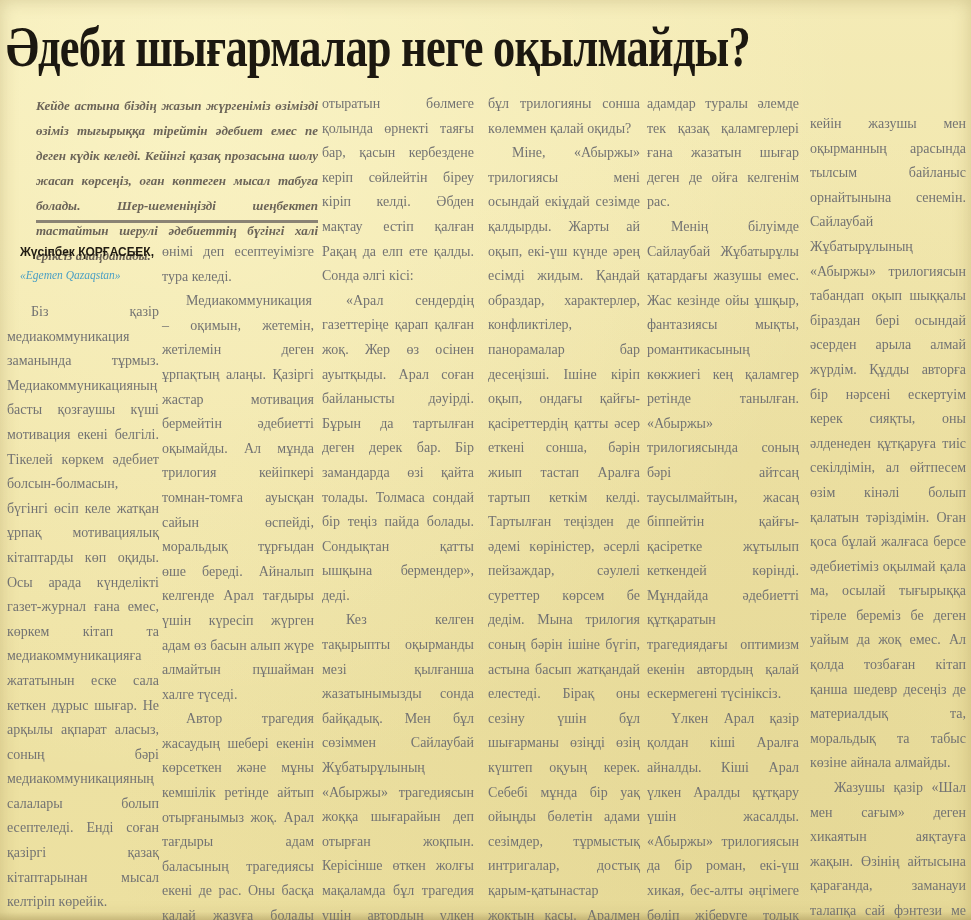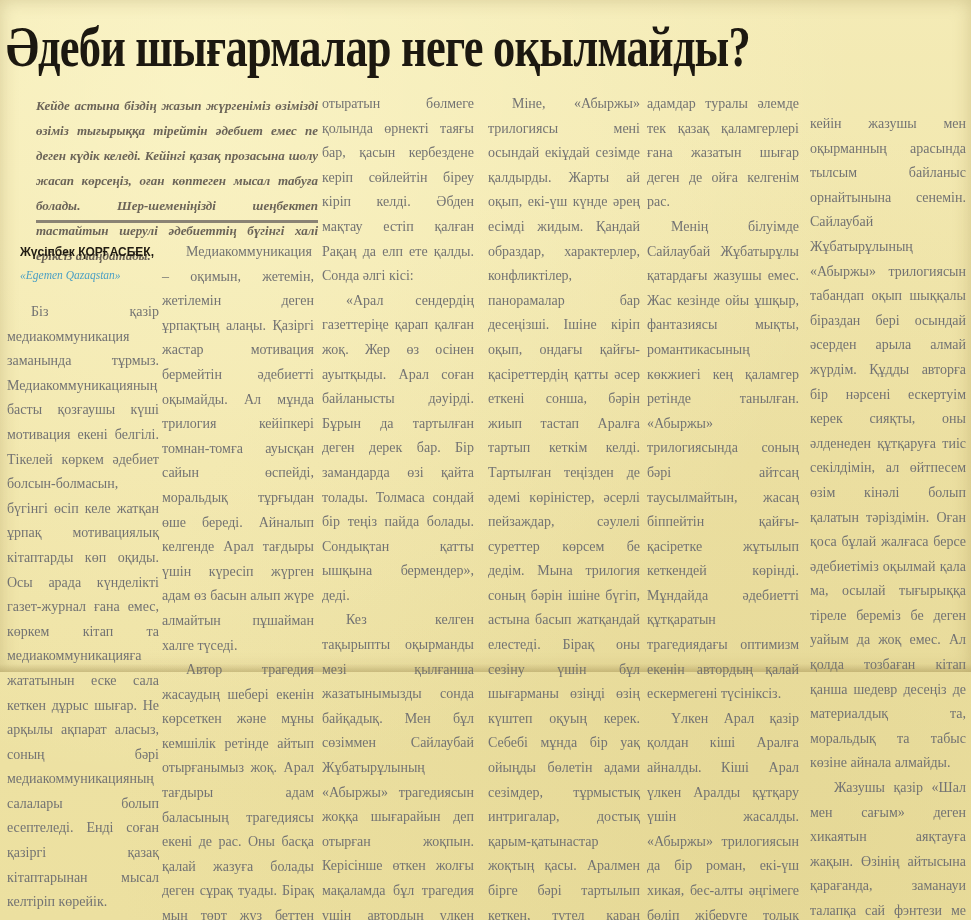--- a/index.html
+++ b/index.html
@@ -8,21 +8,21 @@
     background: #f3e9b0;
     background-image:
       radial-gradient(ellipse at 20% 10%, rgba(255,250,210,0.55), rgba(255,250,210,0) 60%),
       radial-gradient(ellipse at 80% 90%, rgba(215,200,130,0.35), rgba(215,200,130,0) 60%),
       linear-gradient(180deg, #f4ebb6 0%, #efe3a6 50%, #ece0a0 100%);
     font-family: "Liberation Serif", "DejaVu Serif", serif;
     color: #2b2418;
     position: relative;
   }
   .page {
-    position: absolute; left: 0; top: 0; width: 971px; height: 672px;
+    position: absolute; left: 0; top: 0; width: 971px; height: 920px;
     box-shadow: inset 0 0 18px rgba(120,100,40,0.25);
   }
   .headline {
     position: absolute; left: 6px; top: 14px; width: 960px; height: 66px;
     font-family: "Liberation Serif", "DejaVu Serif", serif;
     font-size: 57px; line-height: 66px; color: #1c1810;
     letter-spacing: -1px;
     transform: scaleX(0.78); transform-origin: left top;
     white-space: nowrap;
   }
@@ -82,33 +82,35 @@
     <div class="author">Жүсіпбек ҚОРҒАСБЕК,</div>
     <div class="source">«Egemen Qazaqstan»</div>
   </div>
 
   <div class="col col1">
     <p class="ind">Біз қазір медиакоммуникация заманында тұрмыз. Медиакоммуникацияның басты қозғаушы күші мотивация екені белгілі. Тікелей көркем әдебиет болсын-болмасын, бүгінгі өсіп келе жатқан ұрпақ мотивациялық кітаптарды көп оқиды. Осы арада күнделікті газет-журнал ғана емес, көркем кітап та медиакоммуникацияға жататынын еске сала кеткен дұрыс шығар. Не арқылы ақпарат аласыз, соның бәрі медиакоммуникацияның салалары болып есептеледі. Енді соған қазіргі қазақ кітаптарынан мысал келтіріп көрейік.</p>
     <p class="ind">Осы кейінгі жылдары қазақ әдебиетінде ең көлемді роман жазған қаламгер Сайлаубай Жұбатырұлы болып отыр. Оның «Абыржы» трилогиясы кәдуілгі қалыппен есептегенде мың төрт жүз беттен асып жығылады. Бұл көркемдік образдарды барынша қанық сомдаған, бүтіндей бір дәуірді кеңінен қамтыған орасан зор еңбек. Бізге сол дәуірдің ақпаратын бергеннен кейін, оны да медиакоммуникация</p>
   </div>
 
   <div class="col col2">
+    <p>өнімі деп есептеуімізге тура келеді.</p>
     <p class="ind">Медиакоммуникация – оқимын, жетемін, жетілемін деген ұрпақтың алаңы. Қазіргі жастар мотивация бермейтін әдебиетті оқымайды. Ал мұнда трилогия кейіпкері томнан-томға ауысқан сайын өспейді, моральдық тұрғыдан өше береді. Айналып келгенде Арал тағдыры үшін күресіп жүрген адам өз басын алып жүре алмайтын пұшайман халге түседі.</p>
     <p class="ind">Автор трагедия жасаудың шебері екенін көрсеткен және мұны кемшілік ретінде айтып отырғанымыз жоқ. Арал тағдыры адам баласының трагедиясы екені де рас. Оны басқа қалай жазуға болады деген сұрақ туады. Бірақ мың төрт жүз беттен асатын қайғы-қасіретті оқу үшін оқырманға темірдей жүйке керек. Автордың пәленбай жылғы еңбегін қанша құрметтесеңіз де шындық осы.</p>
 
   </div>
 
   <div class="col col3">
     <p>отыратын бөлмеге қолында өрнекті таяғы бар, қасын кербездене керіп сөйлейтін біреу кіріп келді. Әбден мақтау естіп қалған Рақаң да елп ете қалды. Сонда әлгі кісі:</p>
     <p class="ind">«Арал сендердің газеттеріңе қарап қалған жоқ. Жер өз осінен ауытқыды. Арал соған байланысты дәуірді. Бұрын да тартылған деген дерек бар. Бір замандарда өзі қайта толады. Толмаса сондай бір теңіз пайда болады. Сондықтан қатты ышқына бермендер», деді.</p>
     <p class="ind">Кез келген тақырыпты оқырманды мезі қылғанша жазатынымызды сонда байқадық. Мен бұл сөзіммен Сайлаубай Жұбатырұлының «Абыржы» трагедиясын жоққа шығарайын деп отырған жоқпын. Керісінше өткен жолғы мақаламда бұл трагедия үшін автордың үлкен халықаралық сыйлық алып қалатын мүмкіндігі де болғанын айттым. «Арал теңізінің тартылуы жайында мың төрт жүз беттік трилогия жазыпты» десе, кімнің де болса ойланып қалатыны анық еді. Алайда бүгінгі оқырманға, әсіресе жастарға қай тараптан да жолы жабылған кейіпкер әсер ете бермейді.</p>
 
   </div>
 
   <div class="col col4">
+    <p>бұл трилогияны сонша көлеммен қалай оқиды?</p>
     <p class="ind">Міне, «Абыржы» трилогиясы мені осындай екіұдай сезімде қалдырды. Жарты ай оқып, екі-үш күнде әрең есімді жидым. Қандай образдар, характерлер, конфликтілер, панорамалар бар десеңізші. Ішіне кіріп оқып, ондағы қайғы-қасіреттердің қатты әсер еткені сонша, бәрін жиып тастап Аралға тартып кеткім келді. Тартылған теңізден де әдемі көріністер, әсерлі пейзаждар, сәулелі суреттер көрсем бе дедім. Мына трилогия соның бәрін ішіне бүгіп, астына басып жатқандай елестеді. Бірақ оны сезіну үшін бұл шығарманы өзіңді өзің күштеп оқуың керек. Себебі мұнда бір уақ ойыңды бөлетін адами сезімдер, тұрмыстық интригалар, достық қарым-қатынастар жоқтың қасы. Аралмен бірге бәрі тартылып кеткен, түтел қараң қалған, үміт етерлік ештеңе жоқ. Соншама еңбекке ішің ашип отырып, бұл трилогияның «Жүз жылдық жалғыздық» секілді атақ-даңқтың жолына түсе алмағанына өкінгендей де боласың. Себебі екінің бірі қолға алып оқуға жүрегі дауалай бермейтін, бетін ашып оқығандар кейіпкермен бірге өздерін де азаптағысы келмейтін трилогияның түбінде қара жұлдыз секілді алапат бір ғарыш апаны үңірейіп тұр. Сірә қазір тас басқандай ауыр сезімдер мен күліп-ойнауды ұмытып қалған</p>
   </div>
 
   <div class="col col5">
     <p>адамдар туралы әлемде тек қазақ қаламгерлері ғана жазатын шығар деген де ойға келгенім рас.</p>
     <p class="ind">Менің білуімде Сайлаубай Жұбатырұлы қатардағы жазушы емес. Жас кезінде ойы ұшқыр, фантазиясы мықты, романтикасының көкжиегі кең қаламгер ретінде танылған. «Абыржы» трилогиясында соның бәрі айтсаң таусылмайтын, жасаң біппейтін қайғы-қасіретке жұтылып кеткендей көрінді. Мұндайда әдебиетті құтқаратын трагедиядағы оптимизм екенін автордың қалай ескермегені түсініксіз.</p>
     <p class="ind">Үлкен Арал қазір қолдан кіші Аралға айналды. Кіші Арал үлкен Аралды құтқару үшін жасалды. «Абыржы» трилогиясын да бір роман, екі-үш хикая, бес-алты әңгімеге бөліп жіберуге толық негіз бар. Мәселен, бас кейіпкер Медет, ескінің көзі Құлжұмыр, кейінгі ұрпақ Өрен үшеуі Кіші Аралдан ұлы теңізге аттанады. Үш ұрпақ өкілі ұлы теңіздің кіндігін тауып, құпия сырын ашып, ғасыр жұмбағын шешпек болады. Бұл бас-аяғы бүтін, өз алдына жеке желі екені байқалып тұр. Мұнда бестселлерлік кітаптарға тән шытырман оқиға, қызықты хикая, экзотикалық көріністер, түрлі характерлер, бәрі бар. Бастарына түскен сынақты үш ұрпақ өкілінің үш түрлі қабылдайтыны да оқырманды бейтарап қалдырмаса керек.</p>
 
   </div>
 

